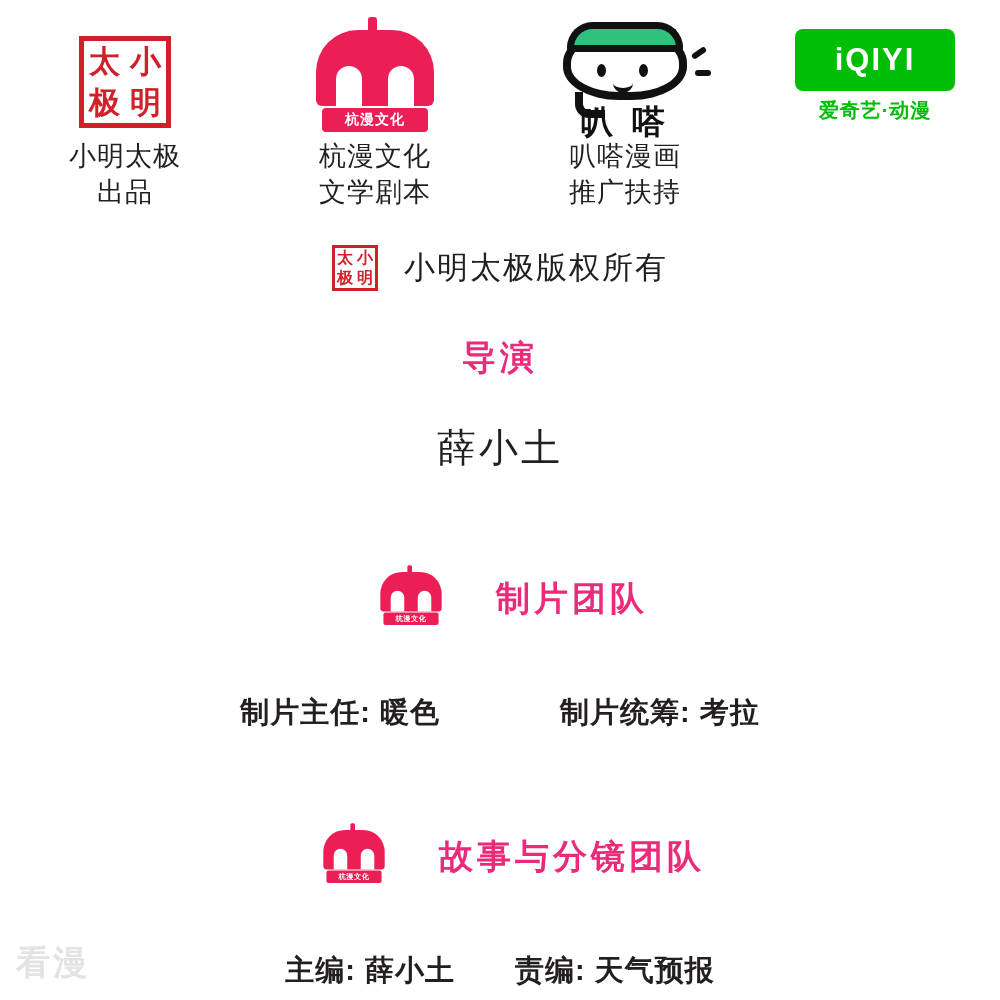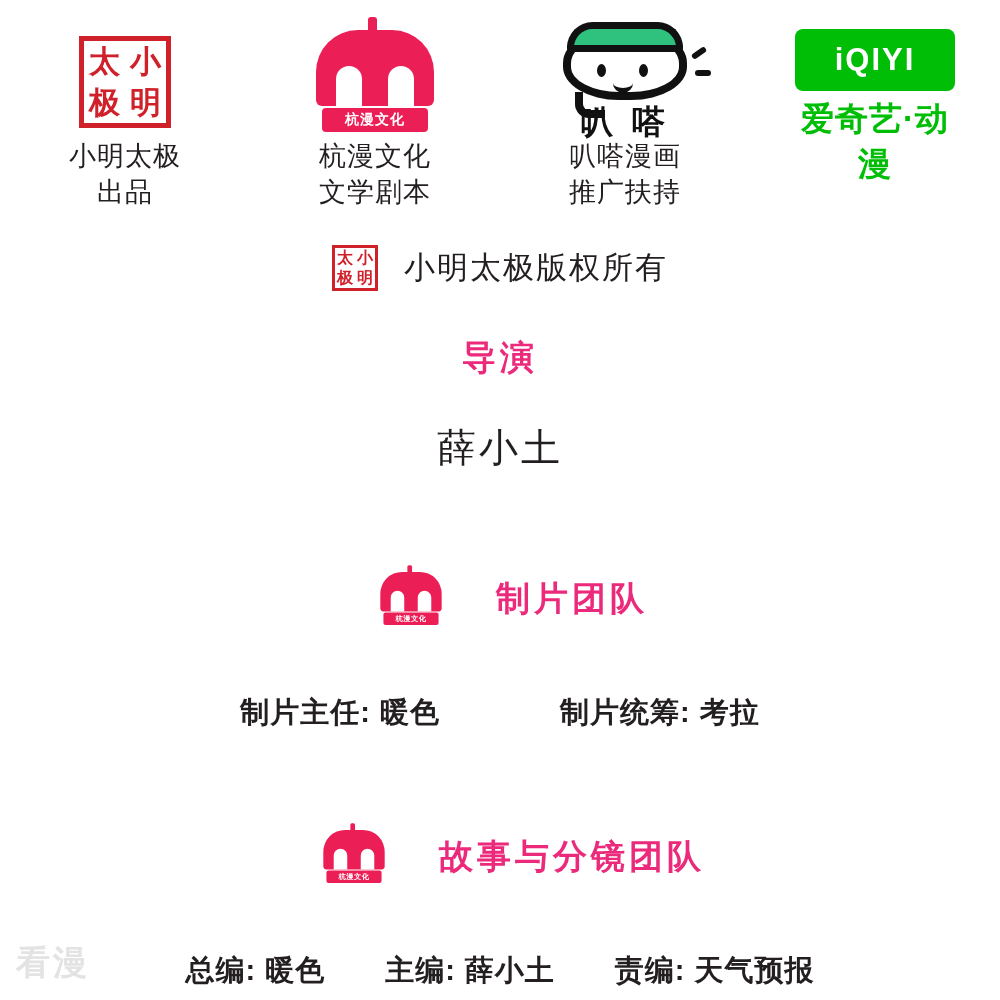--- a/index.html
+++ b/index.html
@@ -207,21 +207,21 @@
     font-weight: bold;
     letter-spacing: 2px;
     font-family: "Liberation Sans", sans-serif;
   }
   .iqiyi-sub {
     position: absolute;
     left: 0; top: 68px;
     width: 172px;
     text-align: center;
     color: #00be06;
-    font-size: 33px;
+    font-size: 20px;
     font-weight: bold;
     letter-spacing: 1px;
   }
 
   
   .copyright-row {
     display: flex;
     align-items: center;
     justify-content: center;
     gap: 26px;
@@ -381,20 +381,19 @@
 <div class="team-block">
   <div class="section-title with-logo">
     <span class="hm-logo hm-logo-sm">
       <span class="hm-pen"></span>
       <span class="hm-m"></span>
       <span class="hm-band">杭漫文化</span>
     </span>
     <span>故事与分镜团队</span>
   </div>
   <div class="credit-row gap-med">
-    <span class="credit-item">总编: 暖色</span>
     <span class="credit-item">主编: 薛小土</span>
     <span class="credit-item">责编: 天气预报</span>
   </div>
 
 </div>
 
 <div class="watermark">看漫</div>
 
 </body></html>

